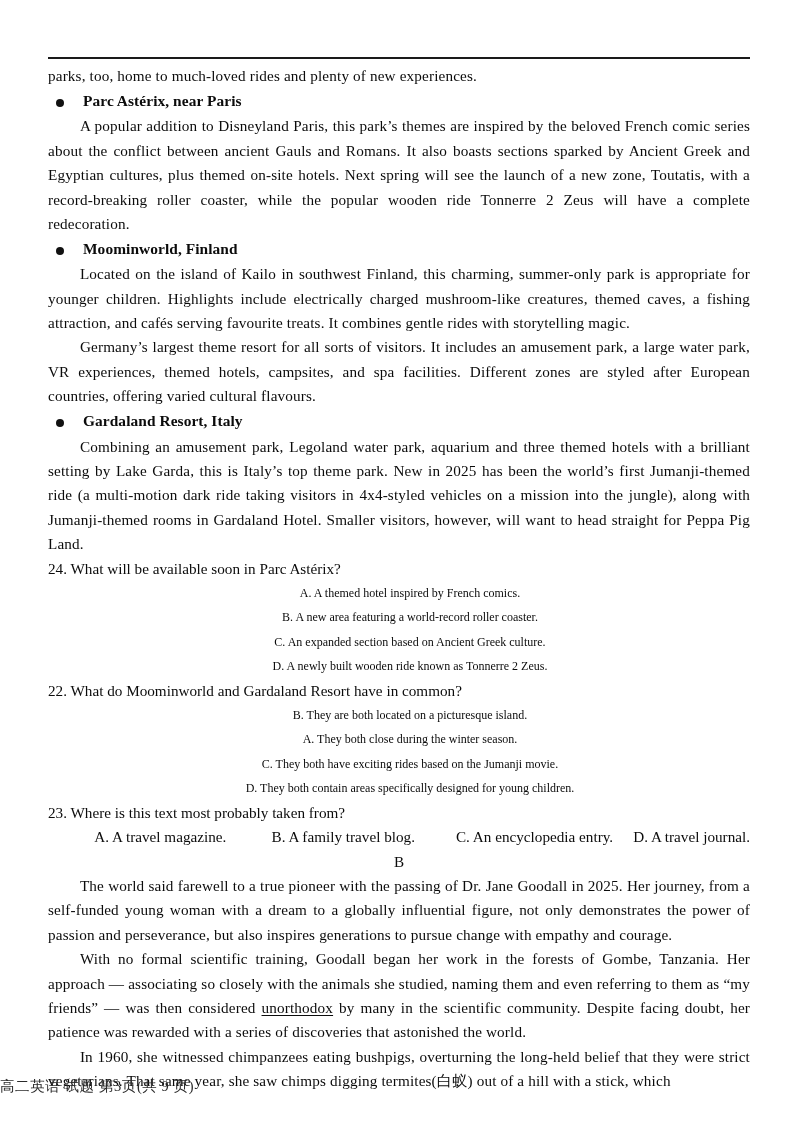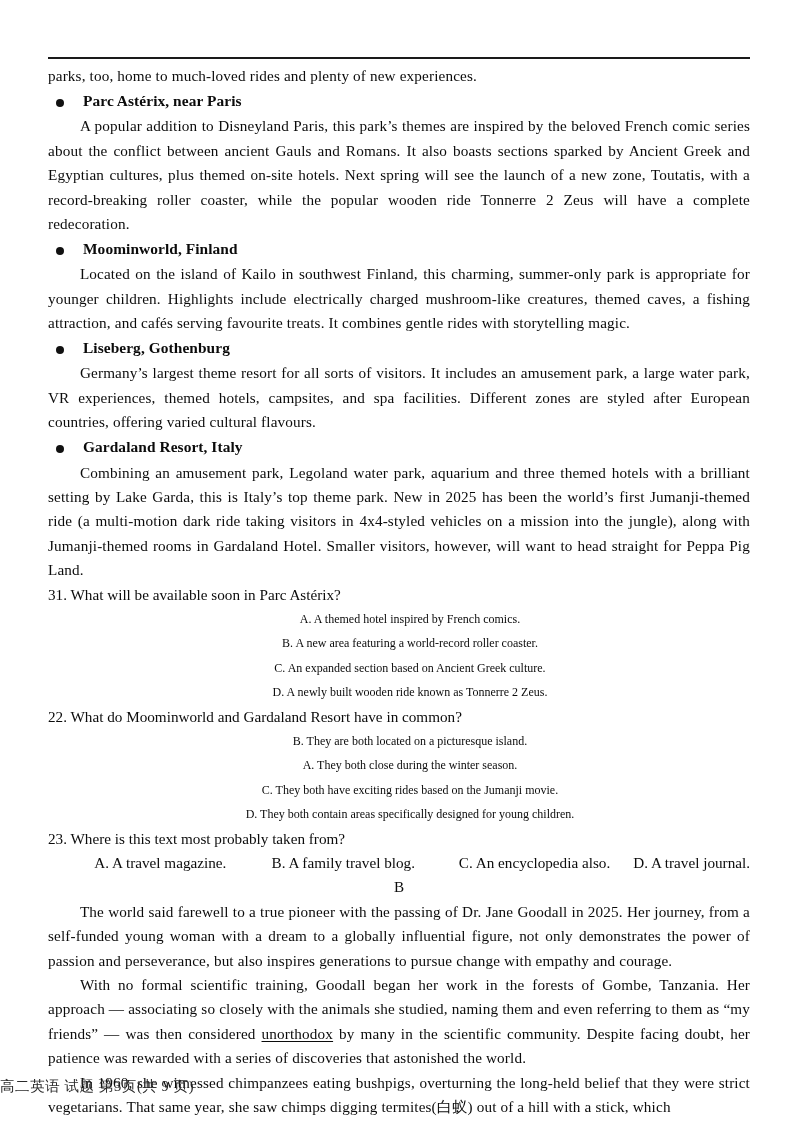--- a/index.html
+++ b/index.html
@@ -147,49 +147,45 @@
       <span class="bullet-title">Parc Astérix, near Paris</span>
     </div>
     <p class="body-text para">A popular addition to Disneyland Paris, this park’s themes are inspired by the beloved French comic series about the conflict between ancient Gauls and Romans. It also boasts sections sparked by Ancient Greek and Egyptian cultures, plus themed on-site hotels. Next spring will see the launch of a new zone, Toutatis, with a record-breaking roller coaster, while the popular wooden ride Tonnerre 2 Zeus will have a complete redecoration.</p>
 
     <div class="bullet-row">
       <span class="bullet-dot"><span class="dot"></span></span>
       <span class="bullet-title">Moominworld, Finland</span>
     </div>
     <p class="body-text para">Located on the island of Kailo in southwest Finland, this charming, summer-only park is appropriate for younger children. Highlights include electrically charged mushroom-like creatures, themed caves, a fishing attraction, and cafés serving favourite treats. It combines gentle rides with storytelling magic.</p>
 
-    <div class="bullet-row">
-      <span class="bullet-dot"><span class="dot"></span></span>
-      <span class="bullet-title">Liseberg, Gothenburg</span>
-    </div>
     <p class="body-text para">Germany’s largest theme resort for all sorts of visitors. It includes an amusement park, a large water park, VR experiences, themed hotels, campsites, and spa facilities. Different zones are styled after European countries, offering varied cultural flavours.</p>
 
     <div class="bullet-row">
       <span class="bullet-dot"><span class="dot"></span></span>
       <span class="bullet-title">Gardaland Resort, Italy</span>
     </div>
     <p class="body-text para">Combining an amusement park, Legoland water park, aquarium and three themed hotels with a brilliant setting by Lake Garda, this is Italy’s top theme park. New in 2025 has been the world’s first Jumanji-themed ride (a multi-motion dark ride taking visitors in 4x4-styled vehicles on a mission into the jungle), along with Jumanji-themed rooms in Gardaland Hotel. Smaller visitors, however, will want to head straight for Peppa Pig Land.</p>
 
-    <div class="q-line">31. What will be available soon in Parc Astérix?</div>
+    <div class="q-line">24. What will be available soon in Parc Astérix?</div>
     <div class="q-opt">A. A themed hotel inspired by French comics.</div>
     <div class="q-opt">B. A new area featuring a world-record roller coaster.</div>
     <div class="q-opt">C. An expanded section based on Ancient Greek culture.</div>
     <div class="q-opt">D. A newly built wooden ride known as Tonnerre 2 Zeus.</div>
 
     <div class="q-line">22. What do Moominworld and Gardaland Resort have in common?</div>
     <div class="q-opt">B. They are both located on a picturesque island.</div>
     <div class="q-opt">A. They both close during the winter season.</div>
     <div class="q-opt">C. They both have exciting rides based on the Jumanji movie.</div>
     <div class="q-opt">D. They both contain areas specifically designed for young children.</div>
 
     <div class="q-line">23. Where is this text most probably taken from?</div>
     <div class="q-opts-inline">
       <span class="opt-cell opt-cell-1">A. A travel magazine.</span>
       <span class="opt-cell opt-cell-2">B. A family travel blog.</span>
-      <span class="opt-cell opt-cell-3">C. An encyclopedia also.</span>
+      <span class="opt-cell opt-cell-3">C. An encyclopedia entry.</span>
       <span class="opt-cell opt-cell-4">D. A travel journal.</span>
     </div>
 
     <div class="section-letter">B</div>
 
     <p class="body-text para">The world said farewell to a true pioneer with the passing of Dr. Jane Goodall in 2025. Her journey, from a self-funded young woman with a dream to a globally influential figure, not only demonstrates the power of passion and perseverance, but also inspires generations to pursue change with empathy and courage.</p>
 
     <p class="body-text para"><span>With no formal scientific training, Goodall began her work in the forests of Gombe, Tanzania. Her approach — associating so closely with the animals she studied, naming them and even referring to them as “my friends” — was then considered </span><span class="underlined">unorthodox</span><span> by many in the scientific community. Despite facing doubt, her patience was rewarded with a series of discoveries that astonished the world.</span></p>
 
     <p class="body-text para">In 1960, she witnessed chimpanzees eating bushpigs, overturning the long-held belief that they were strict vegetarians. That same year, she saw chimps digging termites(白蚁) out of a hill with a stick, which</p>

